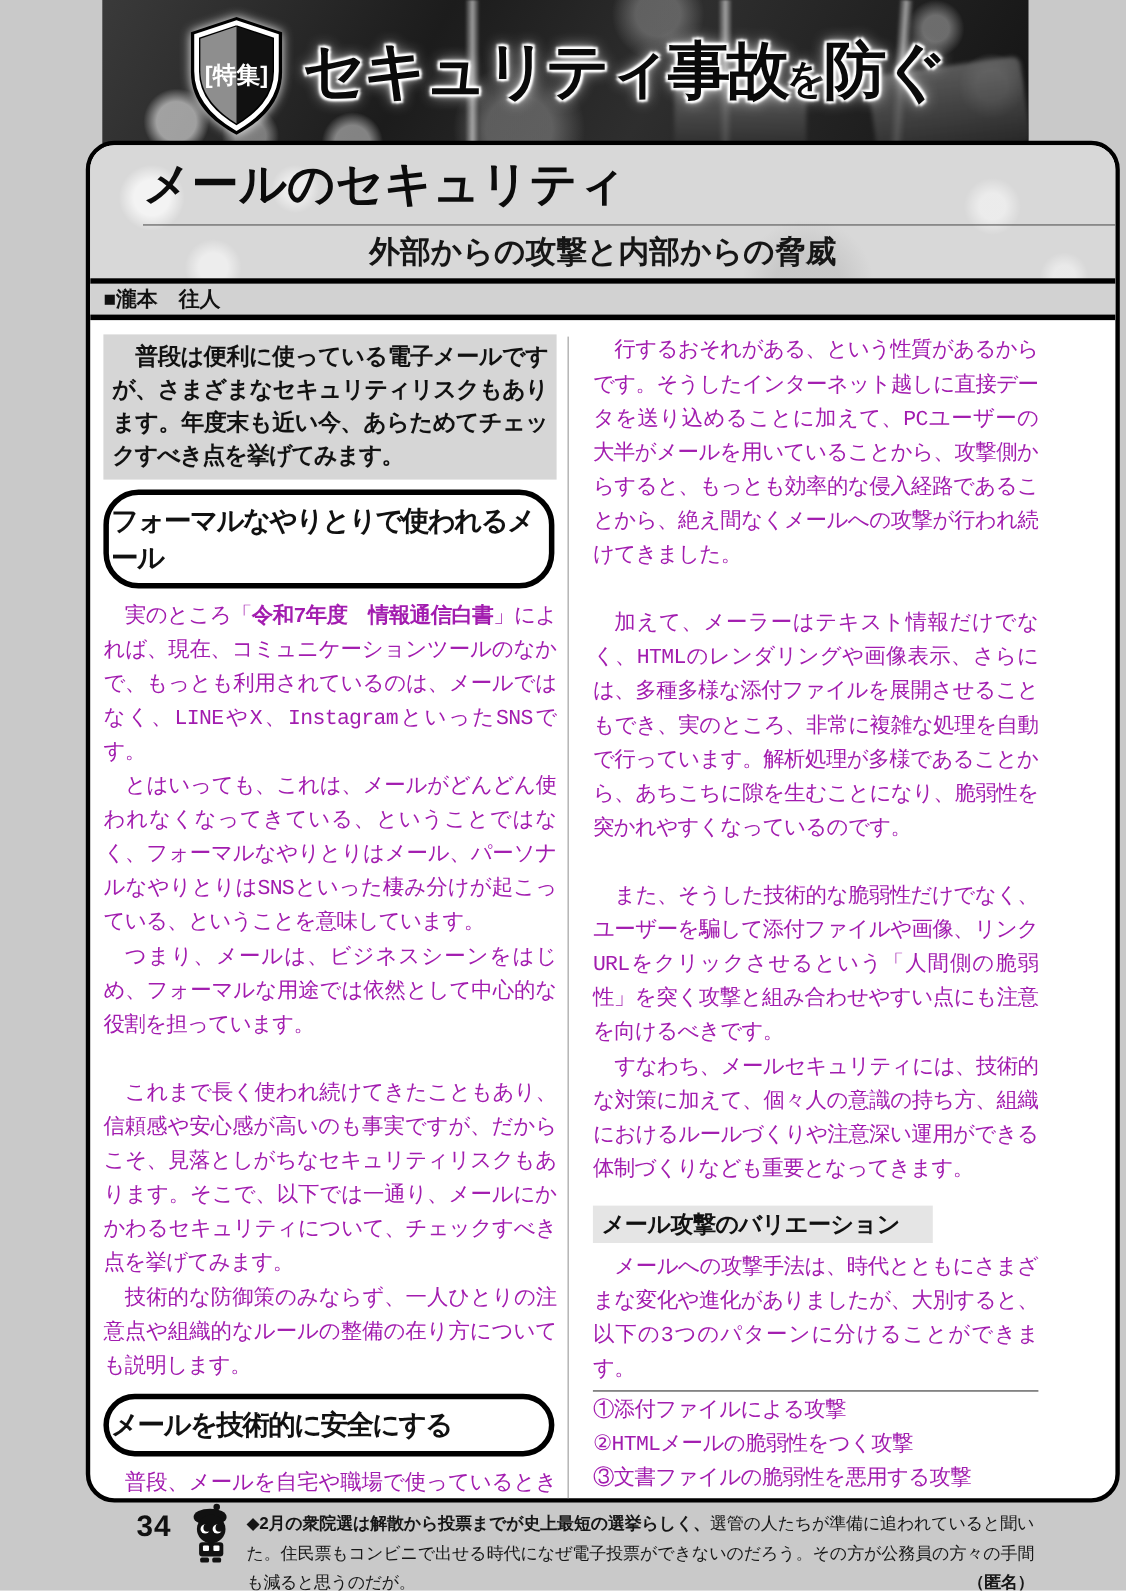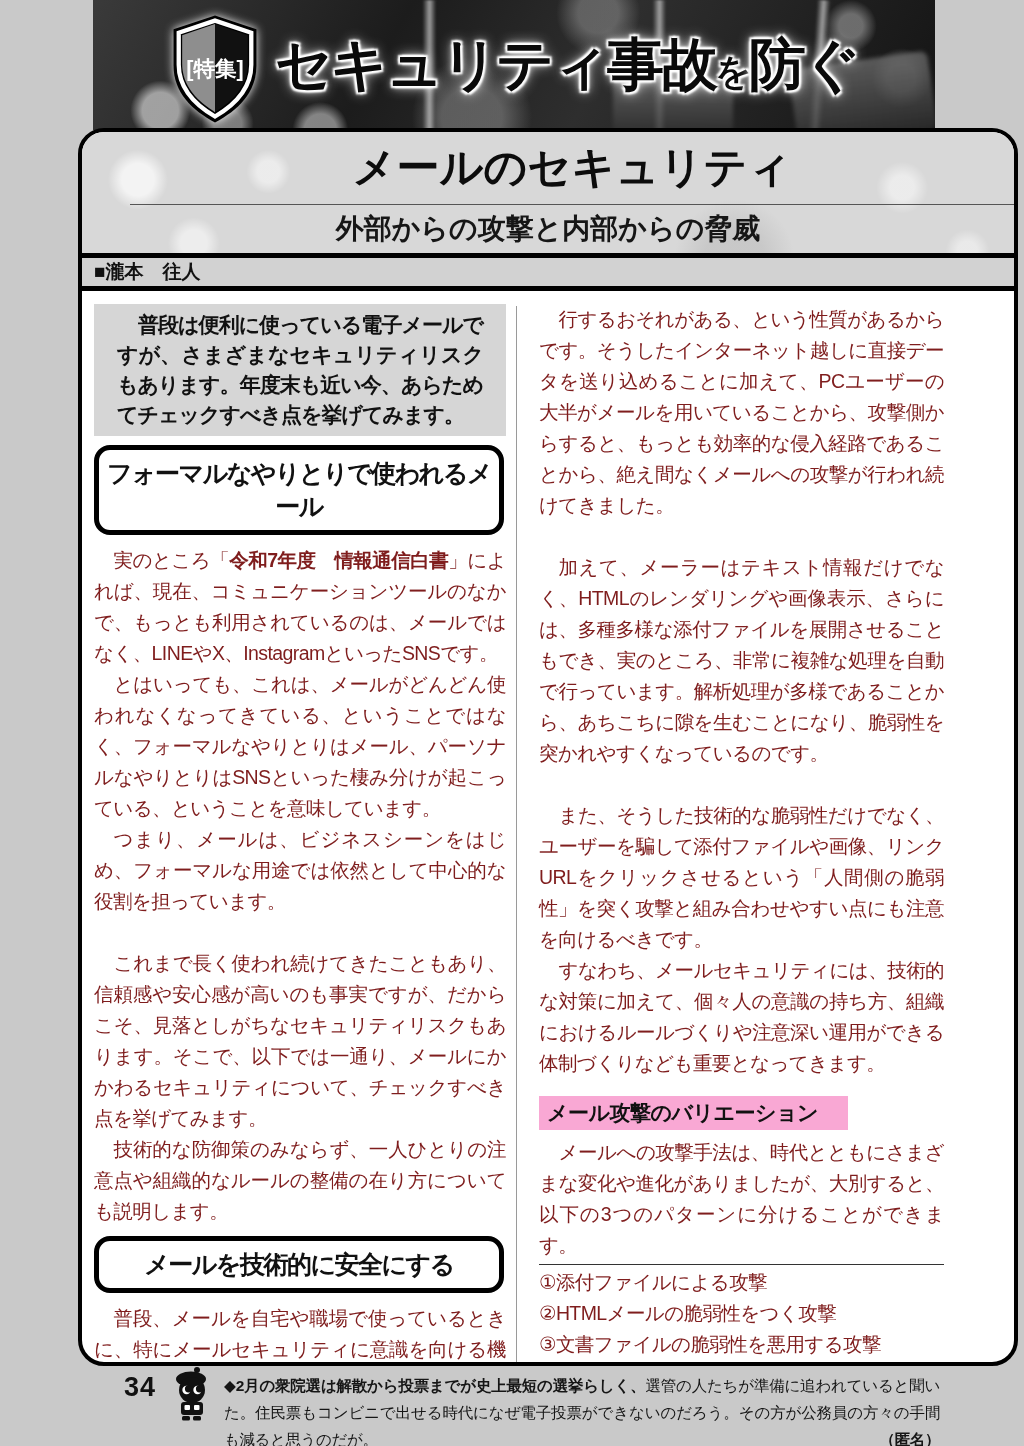--- a/index.html
+++ b/index.html
@@ -48,41 +48,41 @@
   #title-band{position:relative;height:159px;
     background:
       radial-gradient(circle at 6% 30%, rgba(255,255,255,.7) 0 16px, rgba(255,255,255,0) 30px),
       radial-gradient(circle at 12% 70%, rgba(255,255,255,.55) 0 13px, rgba(255,255,255,0) 26px),
       radial-gradient(circle at 20% 25%, rgba(255,255,255,.5) 0 11px, rgba(255,255,255,0) 22px),
       radial-gradient(circle at 88% 35%, rgba(255,255,255,.5) 0 12px, rgba(255,255,255,0) 26px),
       radial-gradient(circle at 95% 75%, rgba(255,255,255,.45) 0 10px, rgba(255,255,255,0) 22px),
       radial-gradient(circle at 70% 80%, rgba(190,190,190,.6) 0 30px, rgba(190,190,190,0) 60px),
       #d8d8d8;
   }
-  #band-title-row{height:72px;border-bottom:1px solid #555;display:flex;align-items:center;justify-content:center;margin-left:48px;}
+  #band-title-row{height:72px;border-bottom:1px solid #555;display:flex;align-items:center;margin-left:48px;}
   #band-title{font-size:43px;font-weight:900;letter-spacing:0px;color:#0c0c0c;}
   #band-subtitle-row{height:48px;display:flex;align-items:center;justify-content:center;}
   #band-subtitle{font-size:28px;font-weight:700;color:#161616;}
   .black-rule{height:5px;background:#000;}
   #author-bar{height:28px;background:#d2d2d2;display:flex;align-items:center;padding-left:12px;font-family:Liberation Mono, monospace;}
   #author-name{font-size:19px;font-weight:700;}
   
   #body-area{position:absolute;top:159px;left:0;right:0;bottom:0;padding:13px 0 0 12px;}
   #columns{display:flex;align-items:stretch;}
   #col-left{width:412px;}
   #col-divider{width:1px;background:#9a9a9a;margin:2px 10px 0 10px;min-height:1035px;}
   #col-right{width:405px;margin-left:12px;}
   .para{font-size:19.5px;line-height:31px;letter-spacing:-0.6px;text-align:justify;
-    text-indent:1em;margin:0;color:#7f1d1d;}
+    text-indent:1em;margin:0;color:#a21caf;font-family:Liberation Mono, monospace;}
   .vgap{height:31px;}
   .lead{background:#d6d6d6;font-weight:700;font-size:21px;line-height:30px;
-    letter-spacing:-1px;padding:6px 23px;text-indent:1em;text-align:justify;margin-bottom:2px;}
-  .pill{border:5px solid #000;border-radius:16px;background:#fff;text-align:center;
+    letter-spacing:-1px;padding:6px 8px;text-indent:1em;text-align:justify;margin-bottom:2px;}
+  .pill{border:5px solid #000;border-radius:32px;background:#fff;text-align:left;
     font-size:25px;font-weight:900;letter-spacing:-1.5px;padding:7px 2px;margin:9px 2px 10px 0;}
-  .subhead{display:inline-block;background:#f9a8d4;font-weight:700;font-size:21px;
+  .subhead{display:inline-block;background:#e5e5e5;font-weight:700;font-size:21px;
     letter-spacing:-0.5px;padding:3px 30px 3px 8px;margin:3px 0 7px 0;}
   .listblock{border-top:1px solid #333;border-bottom:2px solid #ec4899;margin-top:3px;padding:2px 0 4px 0;}
   .listblock .para{text-indent:0;}
   
   #page-number{position:absolute;left:82px;top:1372px;font-size:27px;font-weight:900;letter-spacing:1px;margin-left:42px;}
   #mascot{position:absolute;left:166px;top:1366px;width:52px;height:58px;}
   #footnote{position:absolute;left:224px;top:1372px;width:716px;font-size:15.5px;line-height:27px;
     letter-spacing:-0.4px;text-align:justify;color:#161616;}
   .fn-bold{font-weight:900;}
   #fn-sign{position:absolute;right:0;bottom:0;font-weight:900;}

